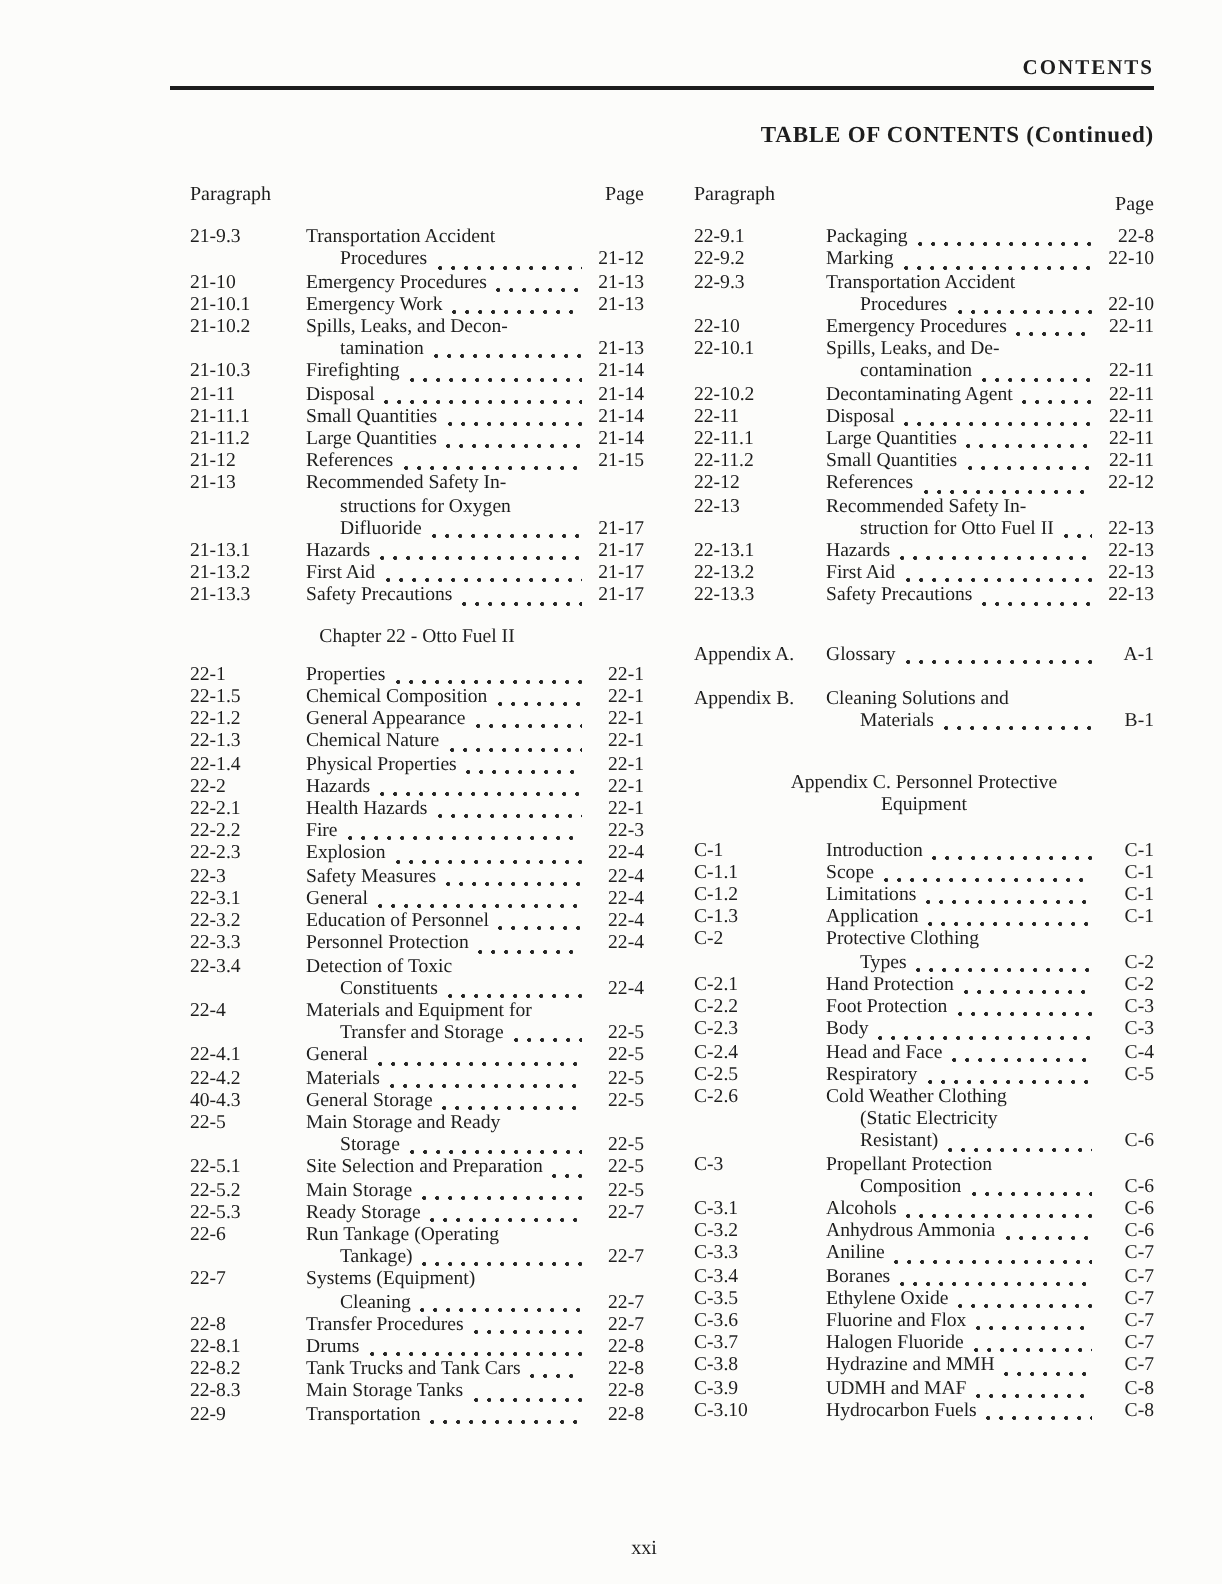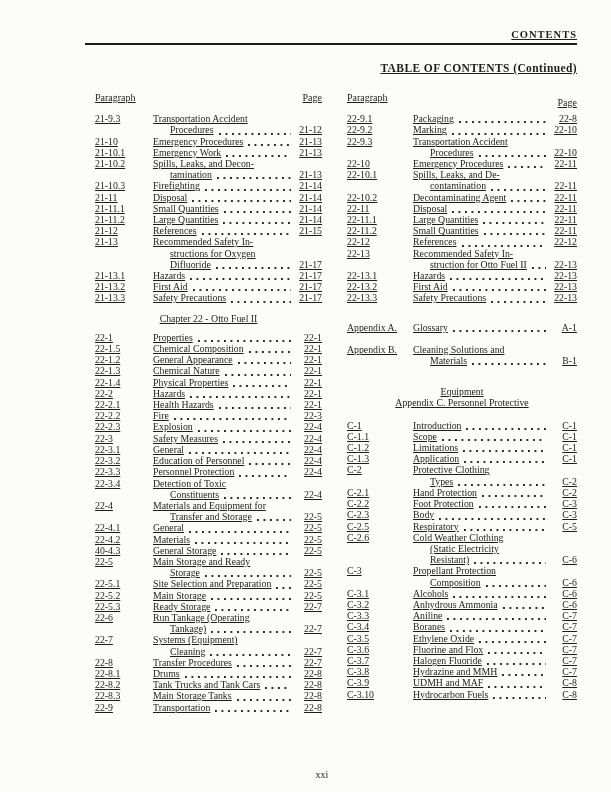--- a/index.html
+++ b/index.html
@@ -8,21 +8,20 @@
     background:#fcfcfa;
     color:#1d1d1d;
     font-family:"Liberation Serif","DejaVu Serif",serif;
     position:relative;
     overflow:hidden;
   }
   .page{
     position:absolute;inset:0;
     padding:24px 34px 0 85px;
     box-sizing:border-box;
-    text-decoration:underline;
   }
   
   .header{
     border-bottom:2px solid #1c1c1c;
     text-align:right;
     padding-bottom:1px;
   }
   .header-label{
     font-size:10.5px;
     letter-spacing:1px;
@@ -734,22 +733,22 @@
               </div>
               <div class="entry-line cont">
                 <span class="entry-title">Materials</span>
                 <span class="leader"></span>
                 <span class="pagenum">B-1</span>
               </div>
             </div>
           </div>
           <div class="gap" style="height: 10px;"></div>
           <div class="chapter-heading">
+            <div class="heading-line">Appendix C.  Personnel Protective</div>
             <div class="heading-line">Equipment</div>
-            <div class="heading-line">Appendix C.  Personnel Protective</div>
           </div>
           <div class="gap" style="height: 5px;"></div>
           <div class="toc-row">
             <span class="num">C-1</span>
             <div class="entry-body">
               <div class="entry-line">
                 <span class="entry-title">Introduction</span>
                 <span class="leader"></span>
                 <span class="pagenum">C-1</span>
               </div>
@@ -818,20 +817,30 @@
               </div>
             </div>
           </div>
           <div class="toc-row">
             <span class="num">C-2.3</span>
             <div class="entry-body">
               <div class="entry-line">
                 <span class="entry-title">Body</span>
                 <span class="leader"></span>
                 <span class="pagenum">C-3</span>
+              </div>
+            </div>
+          </div>
+          <div class="toc-row">
+            <span class="num">C-2.4</span>
+            <div class="entry-body">
+              <div class="entry-line">
+                <span class="entry-title">Head and Face</span>
+                <span class="leader"></span>
+                <span class="pagenum">C-4</span>
               </div>
             </div>
           </div>
           <div class="toc-row">
             <span class="num">C-2.5</span>
             <div class="entry-body">
               <div class="entry-line">
                 <span class="entry-title">Respiratory</span>
                 <span class="leader"></span>
                 <span class="pagenum">C-5</span>

